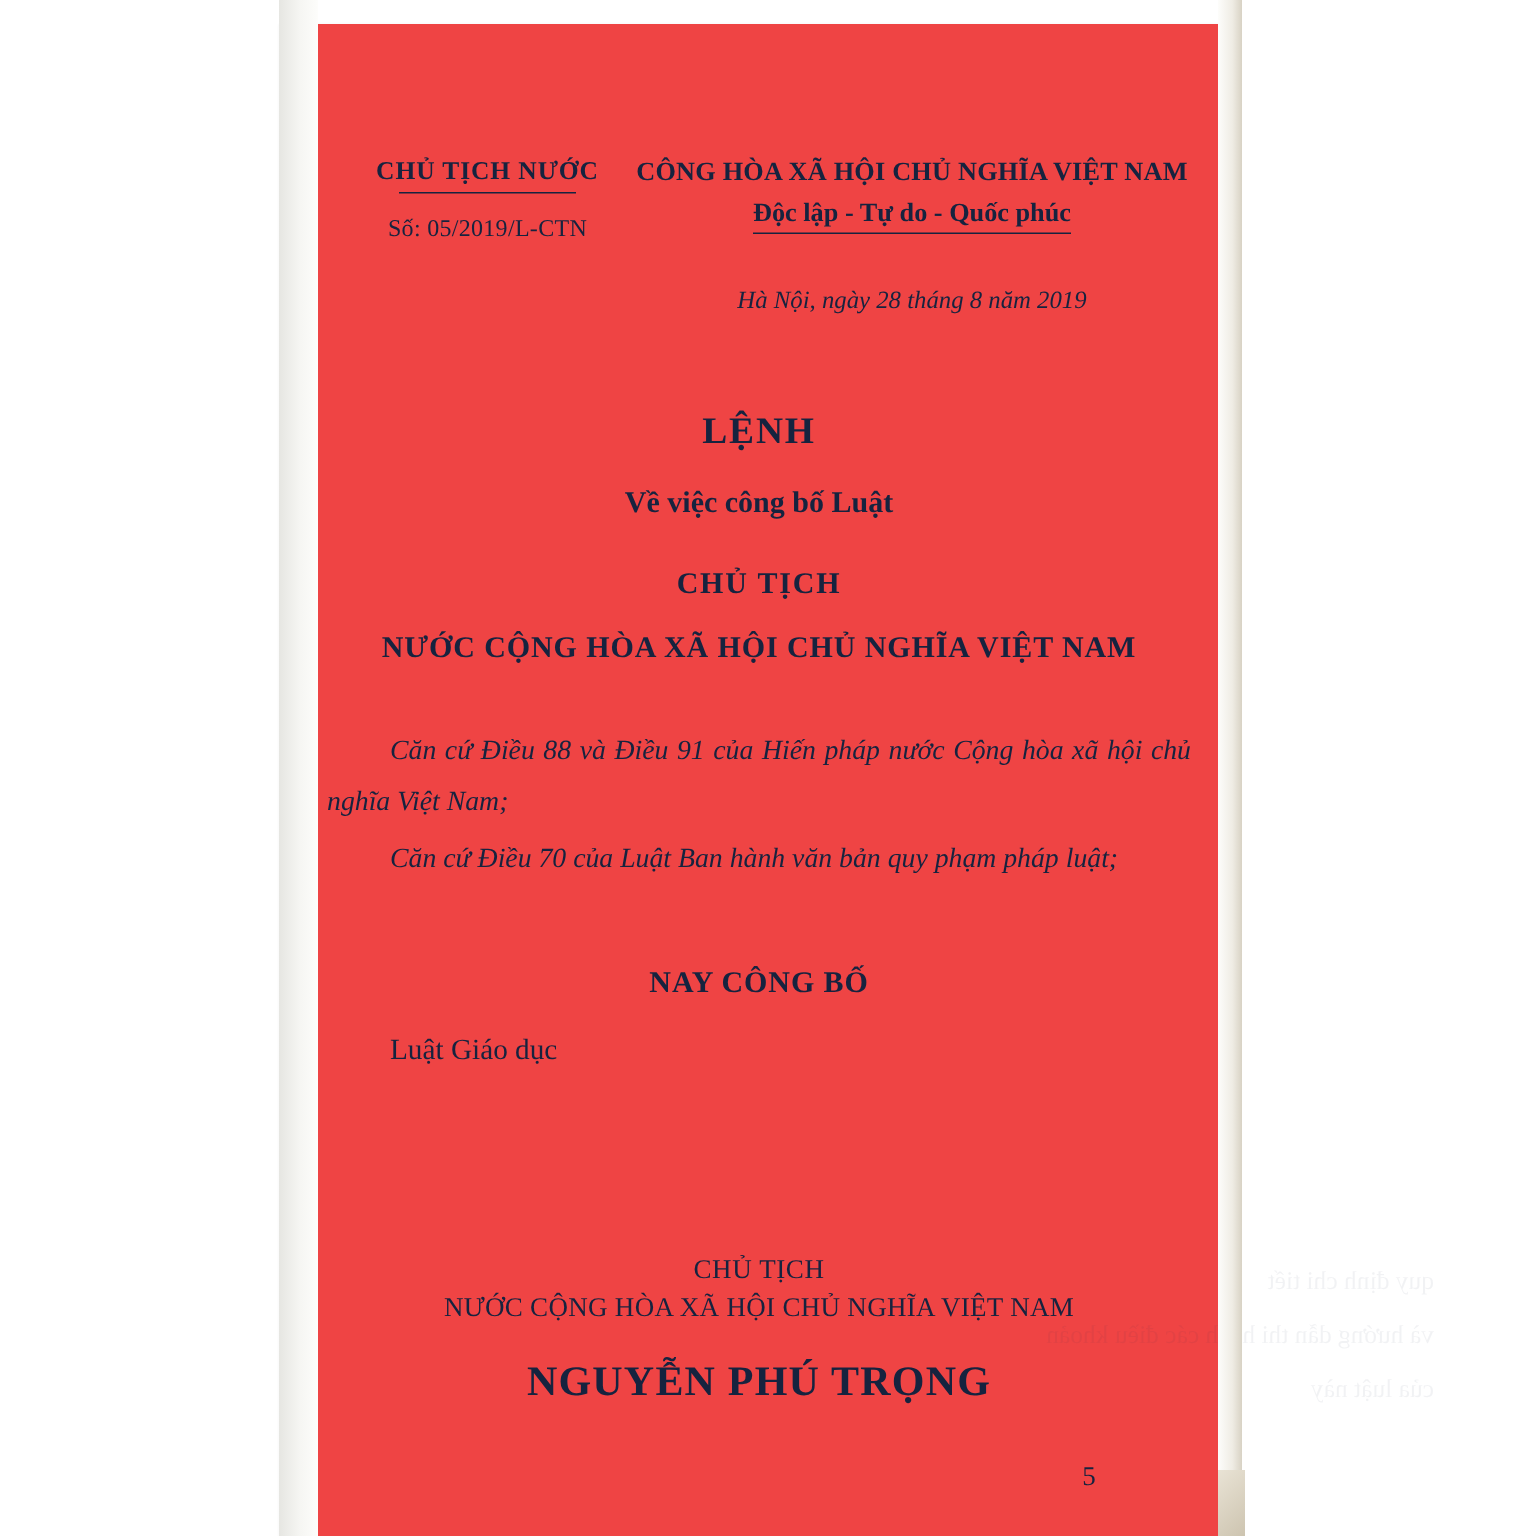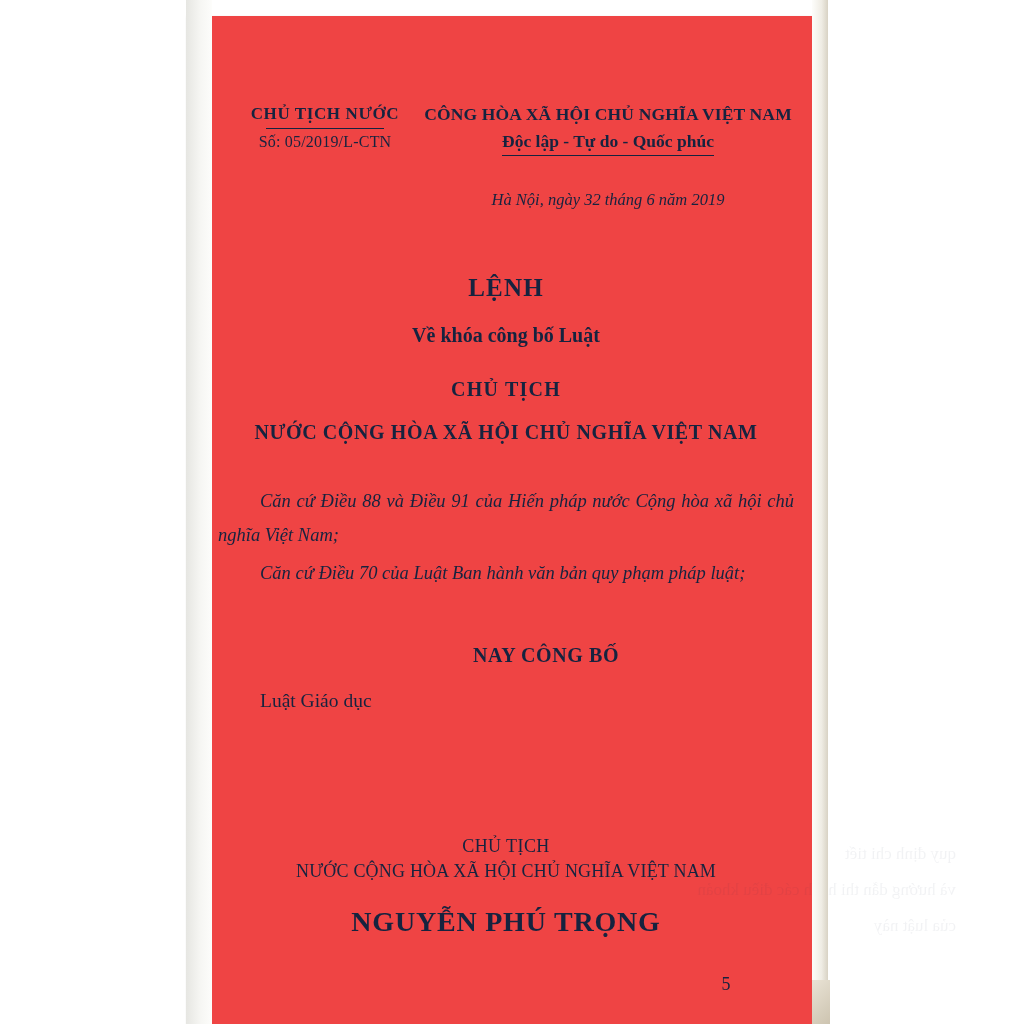--- a/index.html
+++ b/index.html
@@ -107,21 +107,21 @@
     font-variant: small-caps;
   }
   .issuer-rule {
     width: 118px;
     height: 1px;
     background: #16233f;
     margin: 4px auto 0 auto;
   }
   .issuer-number {
     font-size: 16px;
-    margin-top: 4px;
+    margin-top: 15px;
     letter-spacing: 0.2px;
   }
 
   .national {
     position: absolute;
     left: 212px;
     top: 0;
     width: 420px;
     text-align: center;
   }
@@ -208,21 +208,20 @@
   
   .promulgate {
     position: absolute;
     left: 0;
     top: 628px;
     width: 640px;
     text-align: center;
     font-size: 20px;
     font-weight: 700;
     letter-spacing: 0.6px;
-    padding-left: 40px;
   }
 
   .law-name {
     position: absolute;
     left: 32px;
     top: 674px;
     width: 576px;
     font-size: 19.5px;
     font-weight: 400;
     text-indent: 42px;
@@ -291,26 +290,26 @@
       <div class="header">
         <div class="issuer">
           <div class="issuer-title">CHỦ TỊCH NƯỚC</div>
           <div class="issuer-rule"></div>
           <div class="issuer-number">Số: 05/2019/L-CTN</div>
         </div>
         <div class="national">
           <div class="national-line1">CÔNG HÒA XÃ HỘI CHỦ NGHĨA VIỆT NAM</div>
           <div class="national-line2">Độc lập - Tự do - Quốc phúc</div>
         </div>
-        <div class="dateline">Hà Nội, ngày 32 tháng 6 năm 2019</div>
+        <div class="dateline">Hà Nội, ngày 28 tháng 8 năm 2019</div>
       </div>
 
       <div class="title-block">
         <div class="doc-title">LỆNH</div>
-        <div class="doc-subtitle">Về khóa công bố Luật</div>
+        <div class="doc-subtitle">Về việc công bố Luật</div>
       </div>
 
       <div class="authority">
         <div class="authority-line1">CHỦ TỊCH</div>
         <div class="authority-line2">NƯỚC CỘNG HÒA XÃ HỘI CHỦ NGHĨA VIỆT NAM</div>
       </div>
 
       <div class="basis">
         <p>Căn cứ Điều 88 và Điều 91 của Hiến pháp nước Cộng hòa xã hội chủ nghĩa Việt Nam;</p>
         <p>Căn cứ Điều 70 của Luật Ban hành văn bản quy phạm pháp luật;</p>

